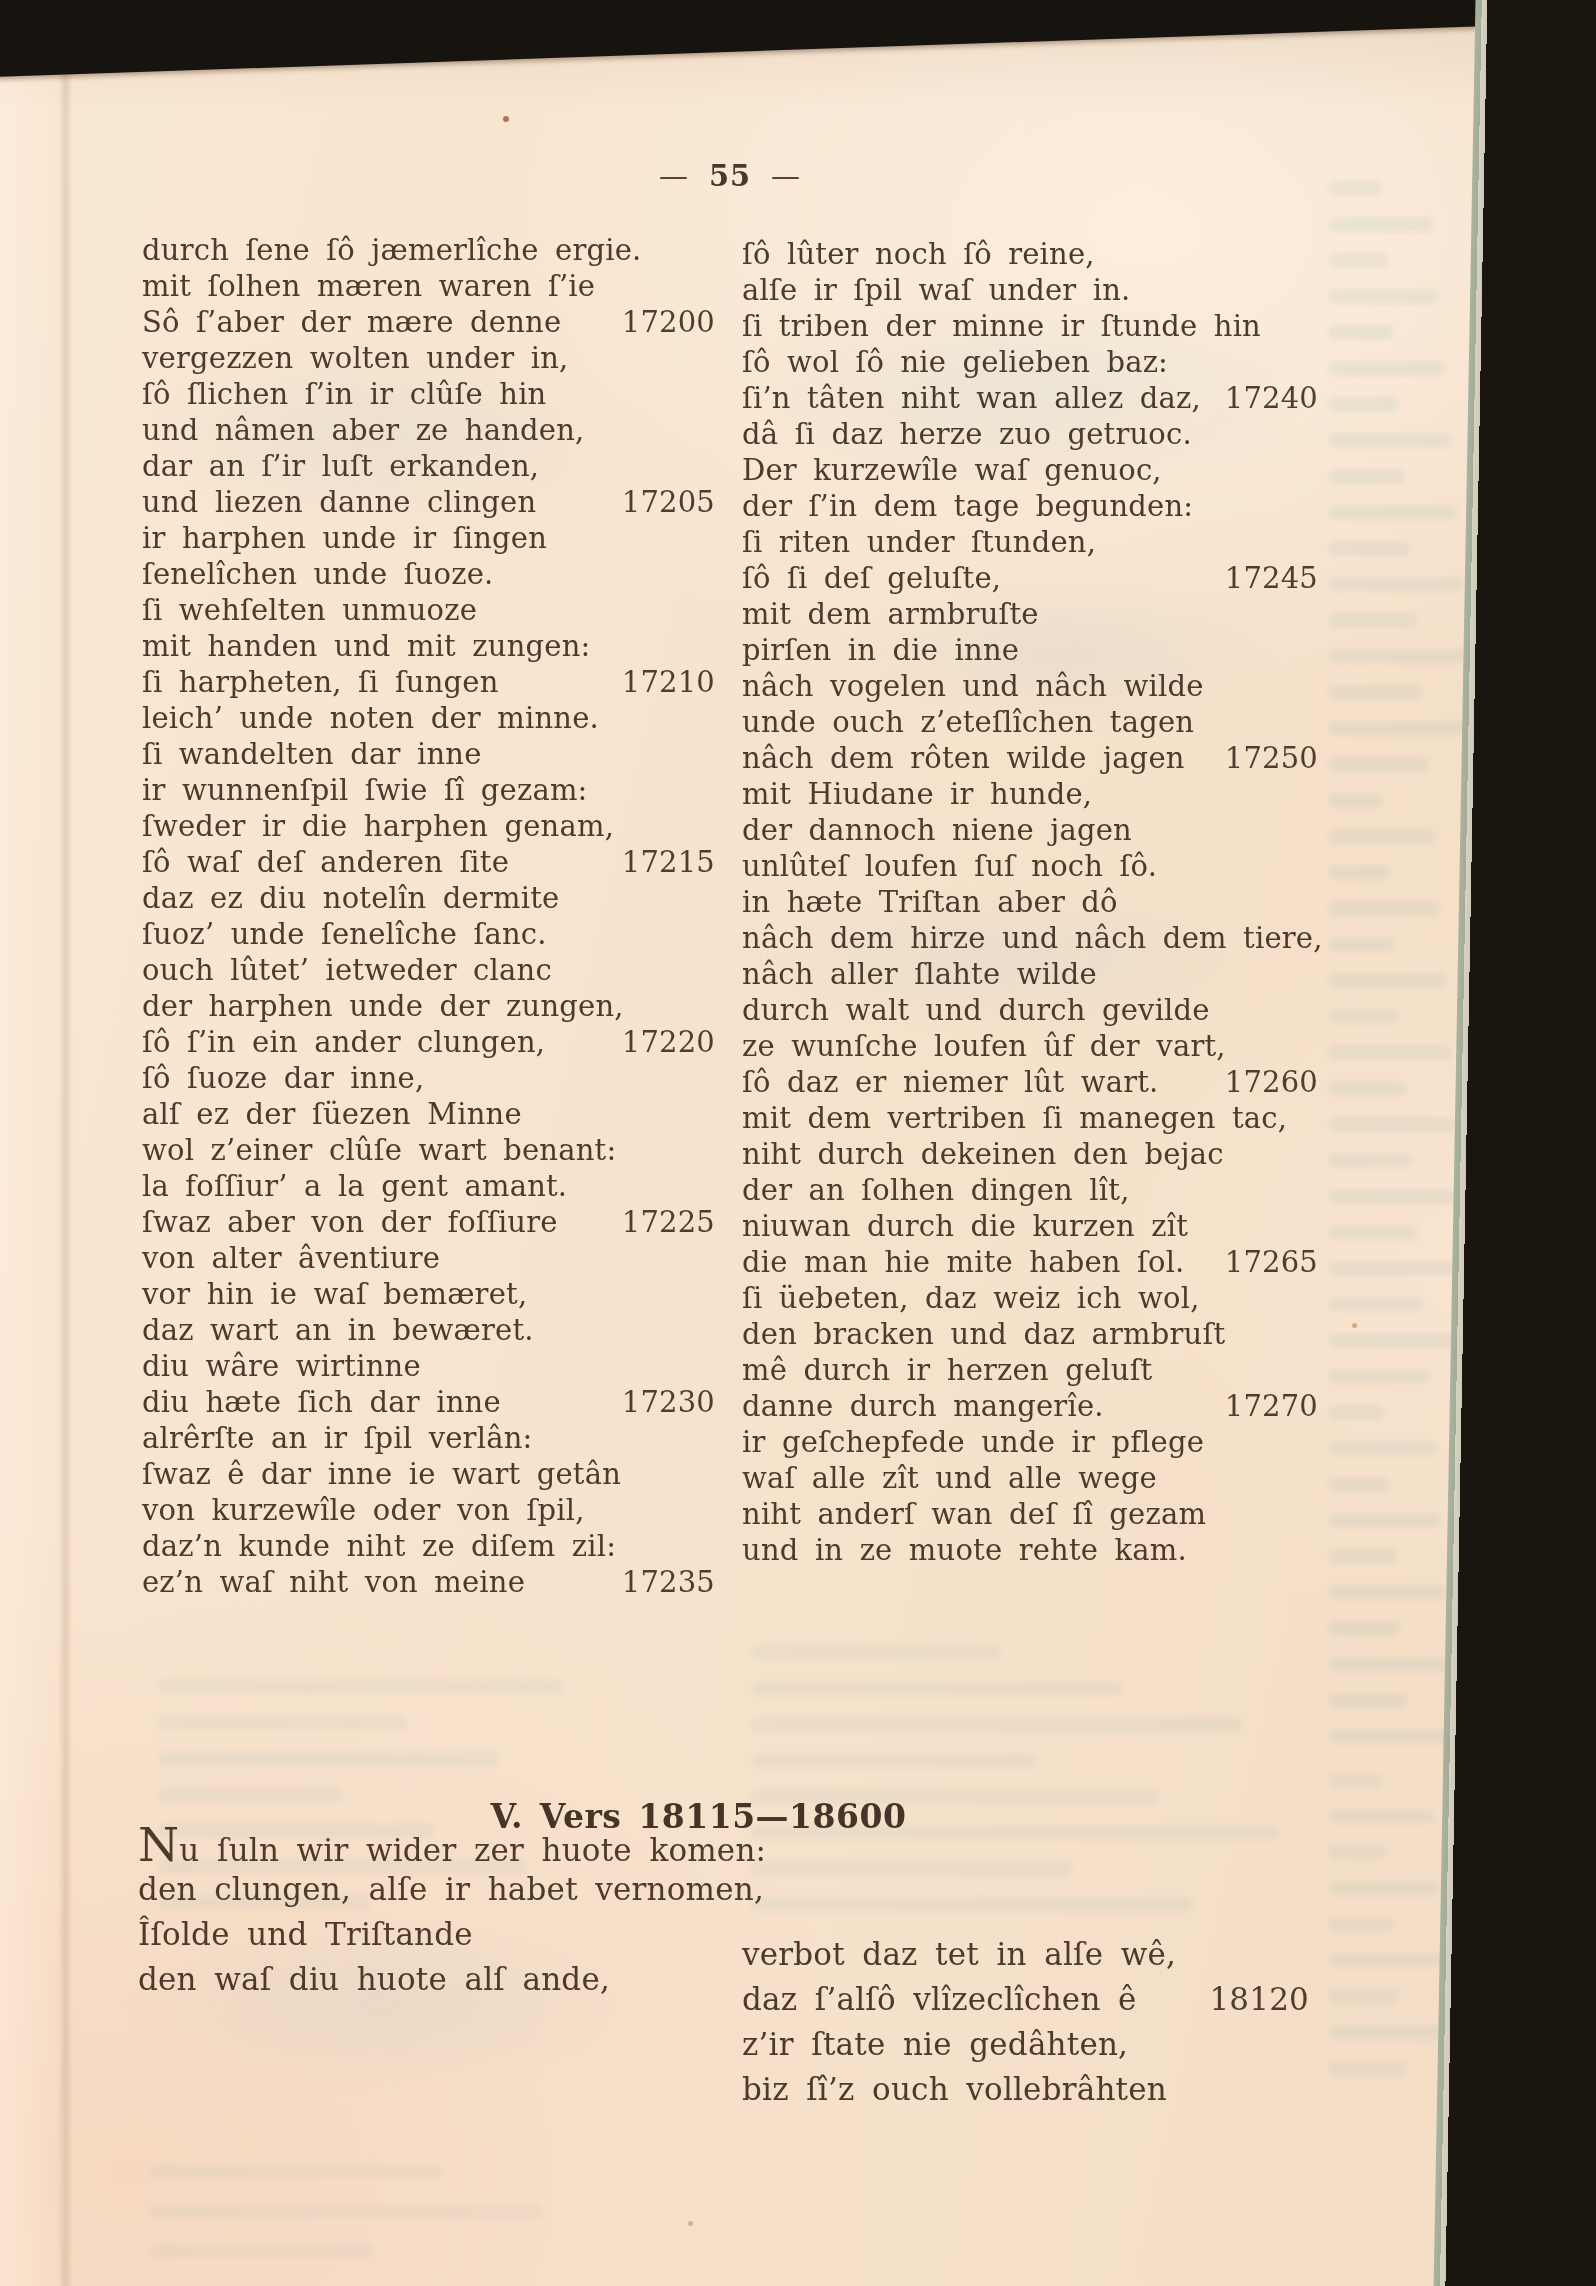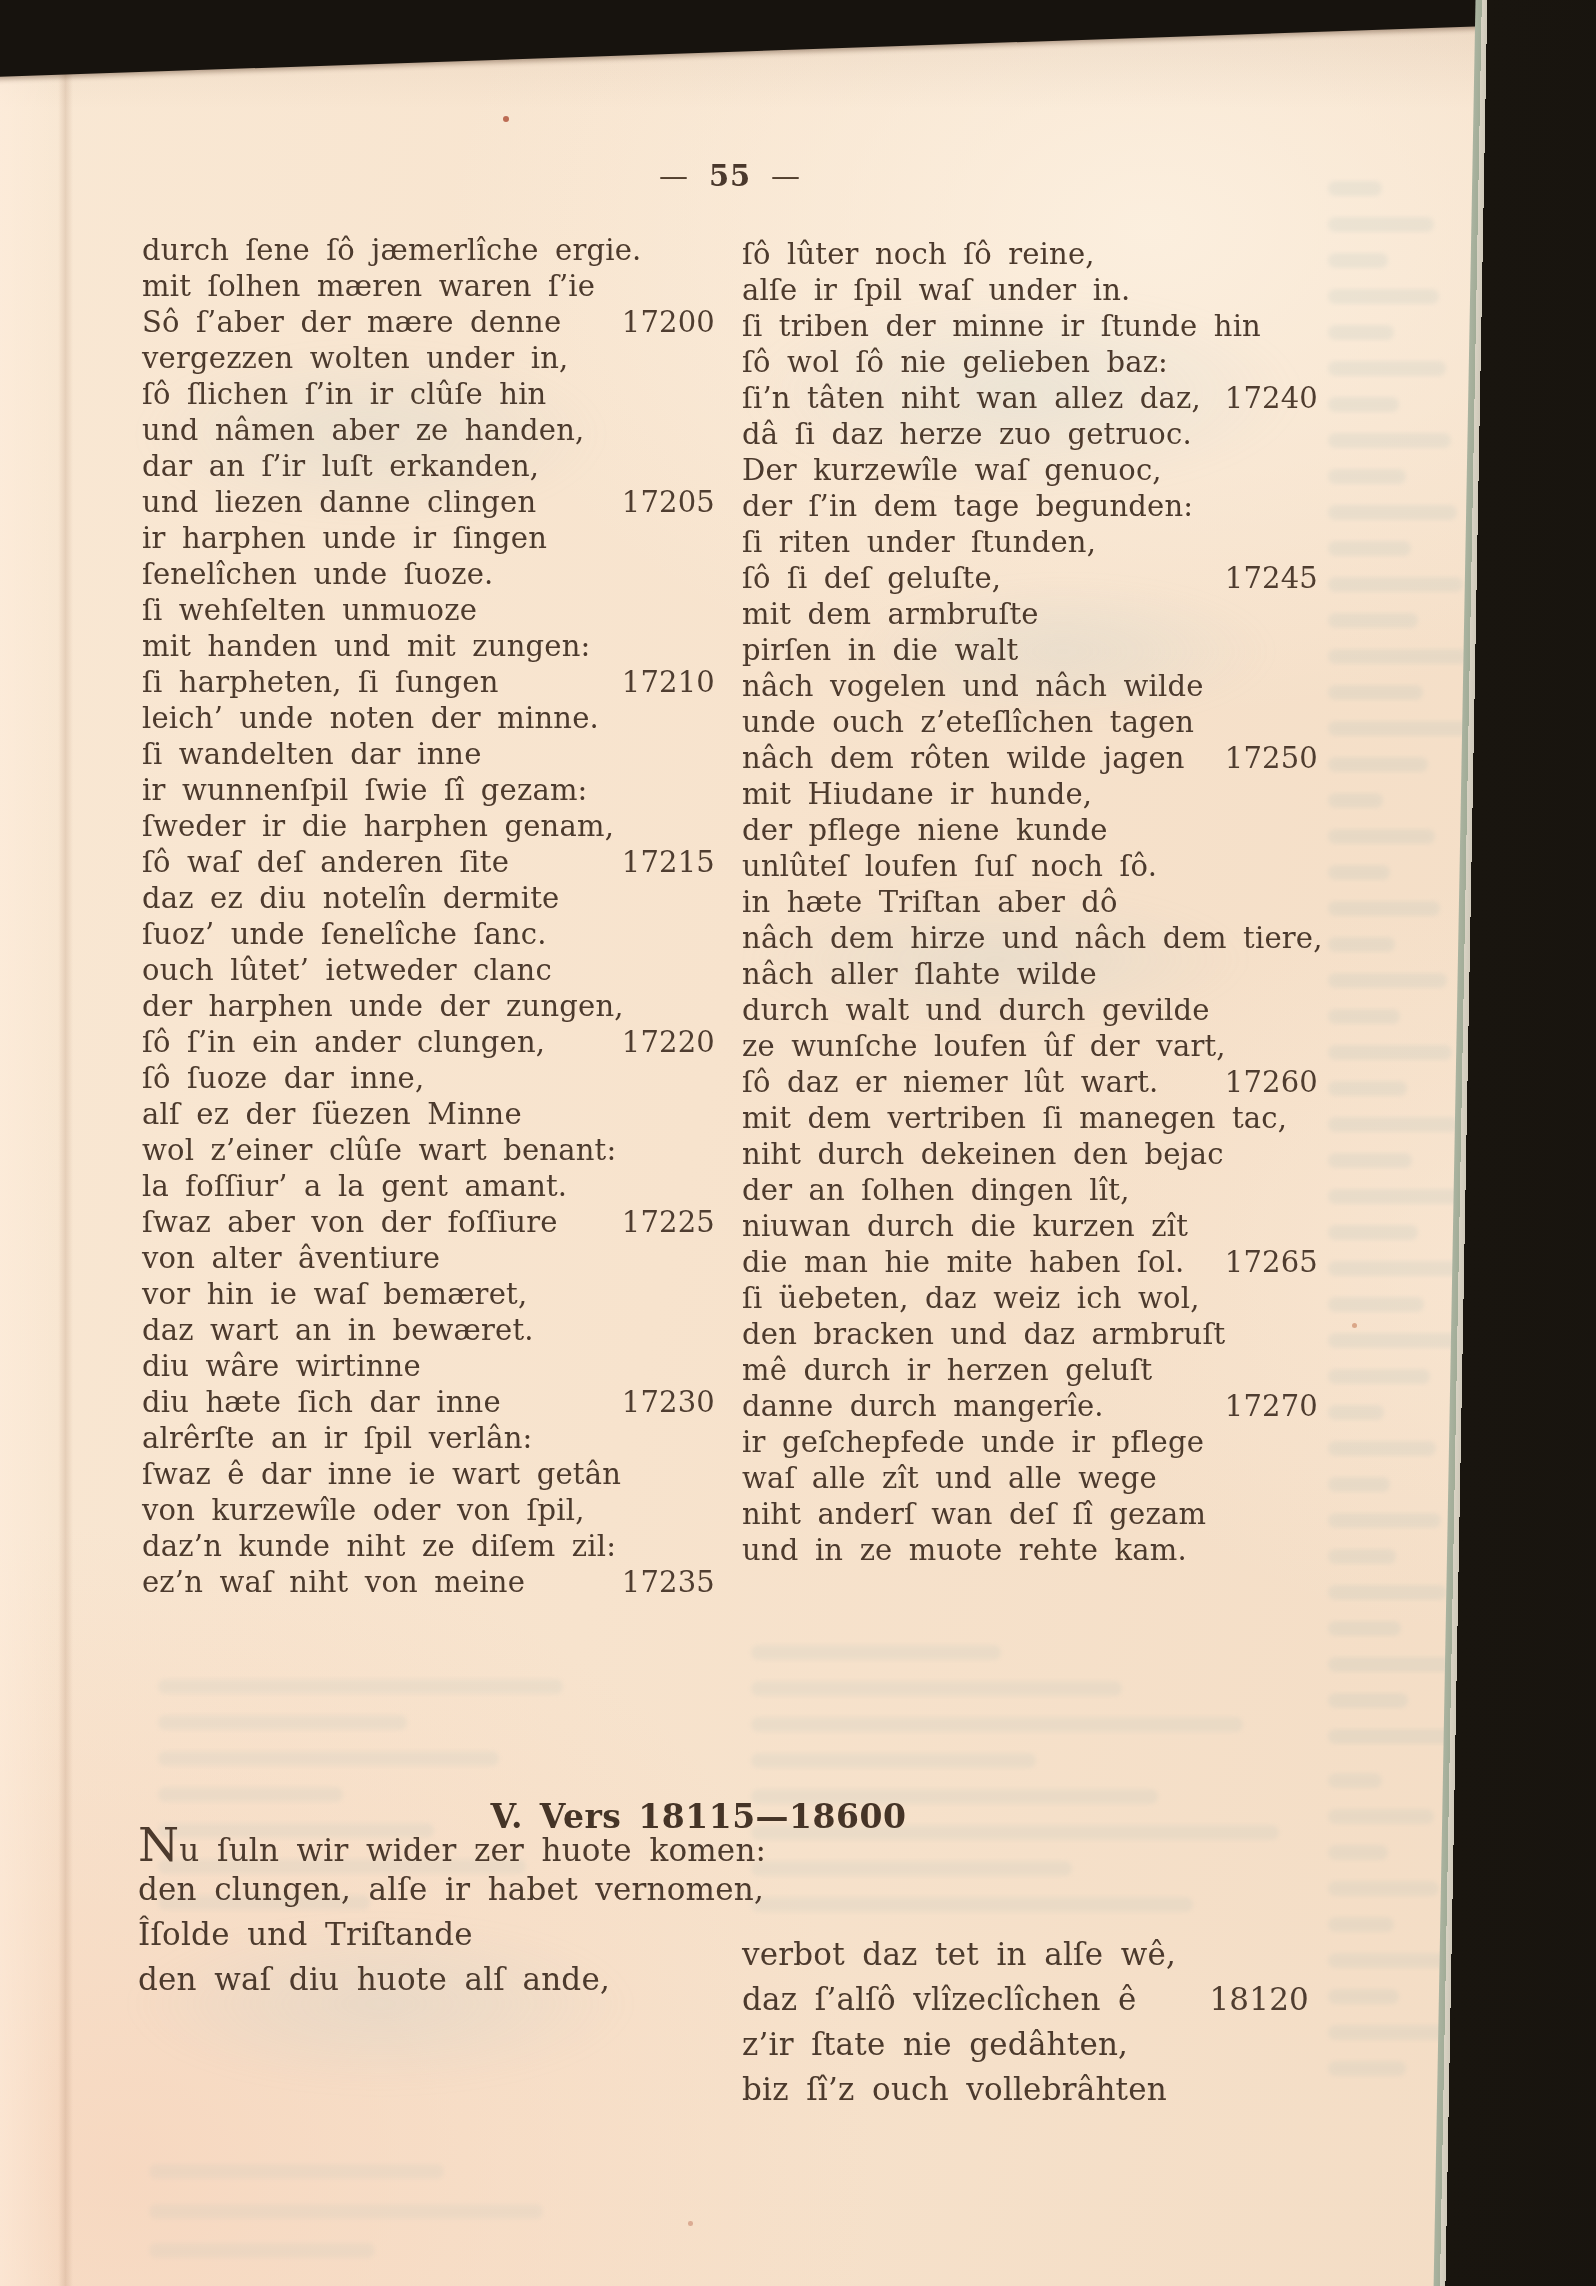--- a/index.html
+++ b/index.html
@@ -209,26 +209,26 @@
       <div class="vline"><span>alſe ir ſpil waſ under in.</span></div>
       <div class="vline"><span>ſi triben der minne ir ſtunde hin</span></div>
       <div class="vline"><span>ſô wol ſô nie gelieben baz:</span></div>
       <div class="vline"><span>ſi’n tâten niht wan allez daz,</span><span class="vnum">17240</span></div>
       <div class="vline"><span>dâ ſi daz herze zuo getruoc.</span></div>
       <div class="vline"><span>Der kurzewîle waſ genuoc,</span></div>
       <div class="vline"><span>der ſ’in dem tage begunden:</span></div>
       <div class="vline"><span>ſi riten under ſtunden,</span></div>
       <div class="vline"><span>ſô ſi deſ geluſte,</span><span class="vnum">17245</span></div>
       <div class="vline"><span>mit dem armbruſte</span></div>
-      <div class="vline"><span>pirſen in die walt</span></div>
+      <div class="vline"><span>pirſen in die inne</span></div>
       <div class="vline"><span>nâch vogelen und nâch wilde</span></div>
       <div class="vline"><span>unde ouch z’eteſlîchen tagen</span></div>
       <div class="vline"><span>nâch dem rôten wilde jagen</span><span class="vnum">17250</span></div>
       <div class="vline"><span>mit Hiudane ir hunde,</span></div>
-      <div class="vline"><span>der pflege niene kunde</span></div>
+      <div class="vline"><span>der dannoch niene jagen</span></div>
       <div class="vline"><span>unlûteſ loufen ſuſ noch ſô.</span></div>
       <div class="vline"><span>in hæte Triſtan aber dô</span></div>
       <div class="vline"><span>nâch dem hirze und nâch dem tiere,</span></div>
       <div class="vline"><span>nâch aller ſlahte wilde</span></div>
       <div class="vline"><span>durch walt und durch gevilde</span></div>
       <div class="vline"><span>ze wunſche loufen ûf der vart,</span></div>
       <div class="vline"><span>ſô daz er niemer lût wart.</span><span class="vnum">17260</span></div>
       <div class="vline"><span>mit dem vertriben ſi manegen tac,</span></div>
       <div class="vline"><span>niht durch dekeinen den bejac</span></div>
       <div class="vline"><span>der an ſolhen dingen lît,</span></div>

